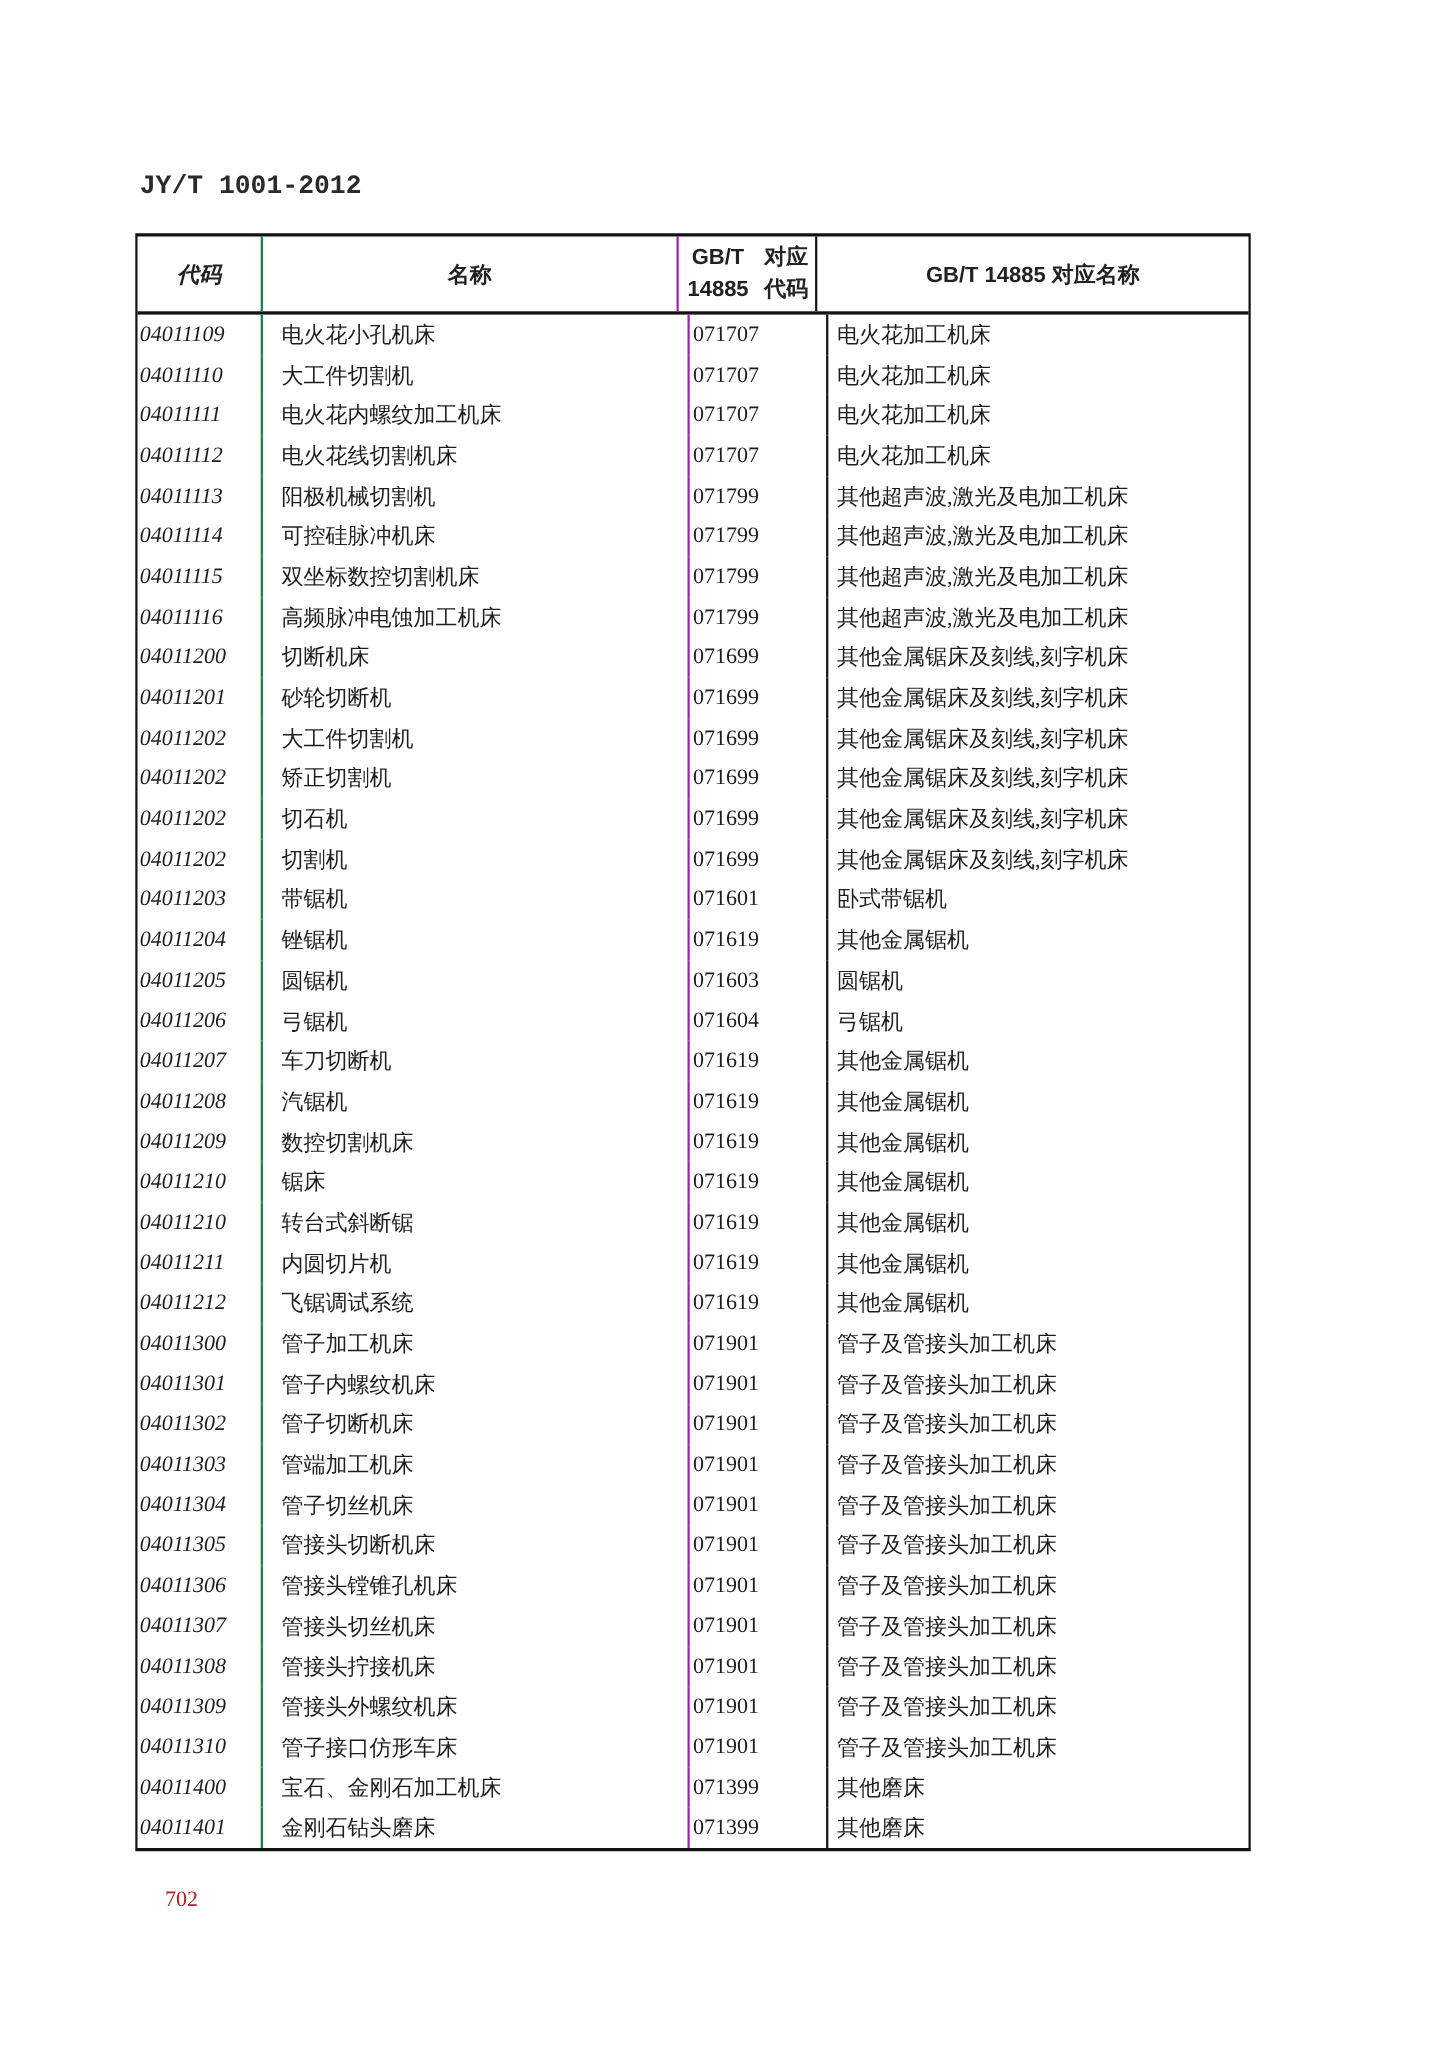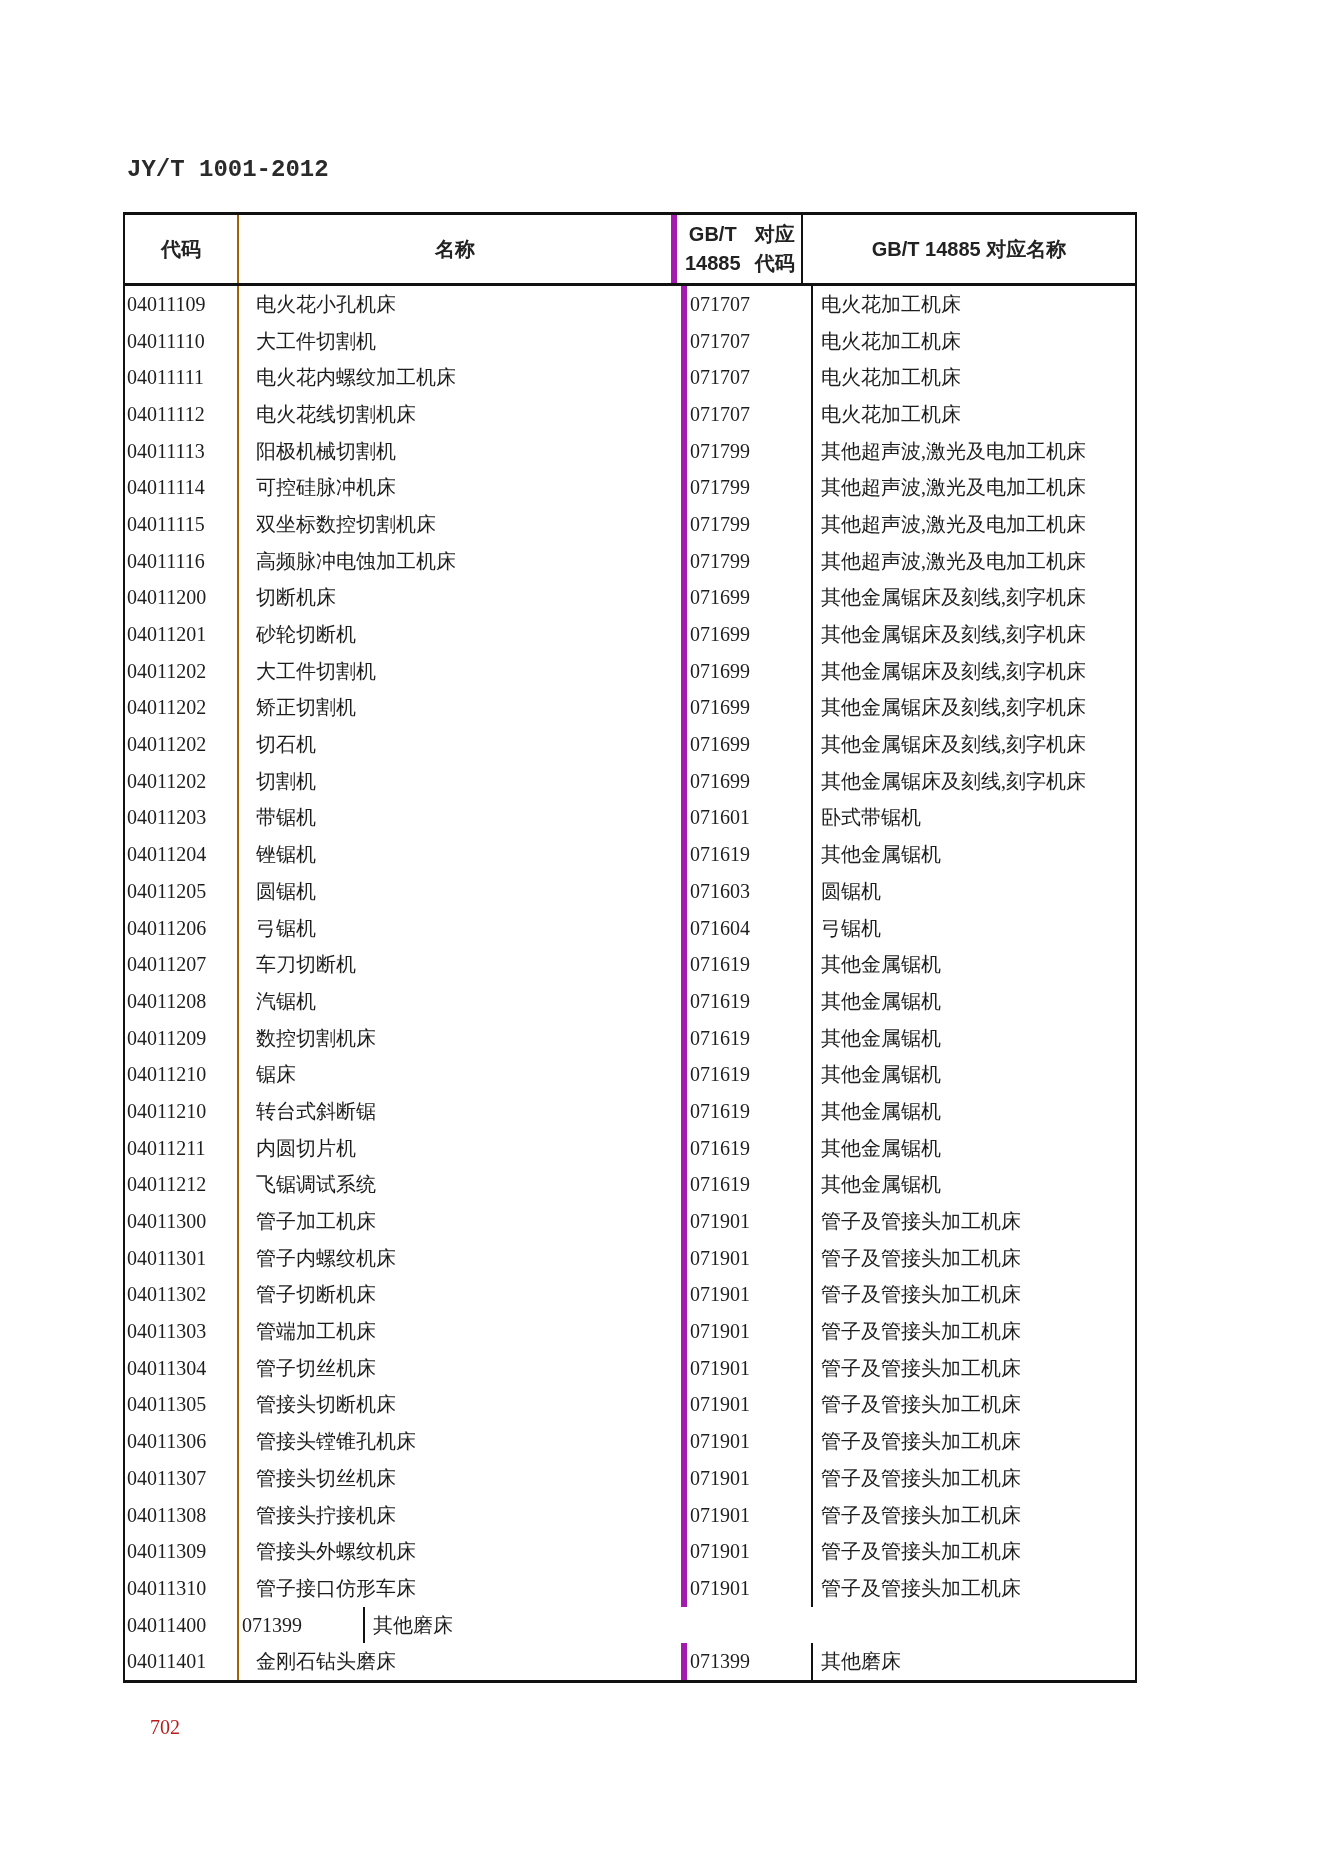--- a/index.html
+++ b/index.html
@@ -50,22 +50,22 @@
   .th.c3{flex-direction:row;line-height:29px;justify-content:center;}
   .tbody{display:block;}
   .tr{
     display:flex;
     height:36.7px;
     align-items:center;
     font-size:20px;
     color:#1d1d1d;
     justify-content:center;
   }
-  .c1{width:114px;box-sizing:border-box;border-right:2px solid #a16207;height:100%;}
-  .c2{width:438px;box-sizing:border-box;border-right:6px solid #a21caf;height:100%;}
+  .c1{width:114px;box-sizing:border-box;border-right:2px solid #15803d;height:100%;font-style:italic;}
+  .c2{width:378px;box-sizing:border-box;border-right:2px solid #a21caf;height:100%;}
   .c3{width:126px;box-sizing:border-box;border-right:2px solid #111;height:100%;}
   .c4{flex:1;box-sizing:border-box;height:100%;}
   .td{
     display:flex;
     align-items:center;
   }
   .td.c1{padding-left:2px;font-family:"Liberation Serif","DejaVu Serif",serif;}
   .td.c2{padding-left:7px;margin-left:10px;}
   .td.c3{padding-left:3px;}
   .td.c4{padding-left:8px;}
@@ -340,20 +340,21 @@
 
   <div class="tr">
     <div class="td c1">04011310</div>
     <div class="td c2">管子接口仿形车床</div>
     <div class="td c3">071901</div>
     <div class="td c4">管子及管接头加工机床</div>
   </div>
 
   <div class="tr">
     <div class="td c1">04011400</div>
+    <div class="td c2">宝石、金刚石加工机床</div>
     <div class="td c3">071399</div>
     <div class="td c4">其他磨床</div>
   </div>
 
   <div class="tr">
     <div class="td c1">04011401</div>
     <div class="td c2">金刚石钻头磨床</div>
     <div class="td c3">071399</div>
     <div class="td c4">其他磨床</div>
   </div>

